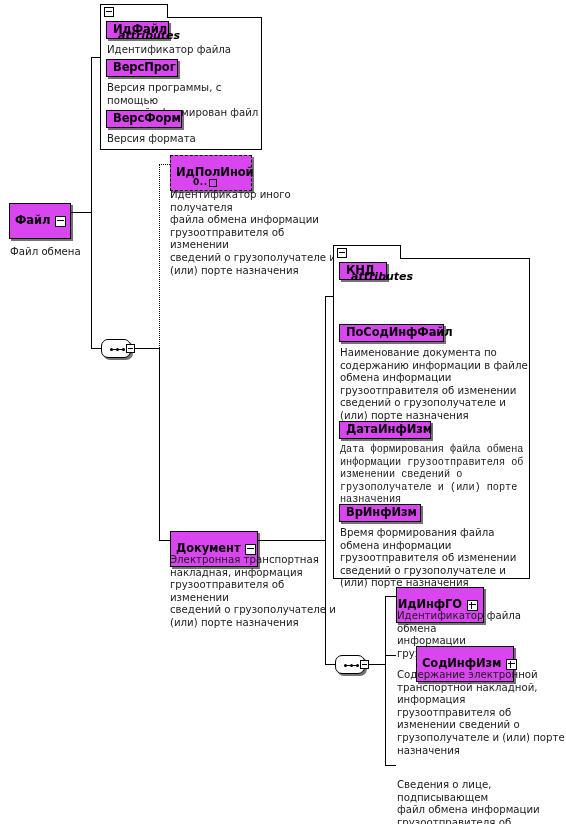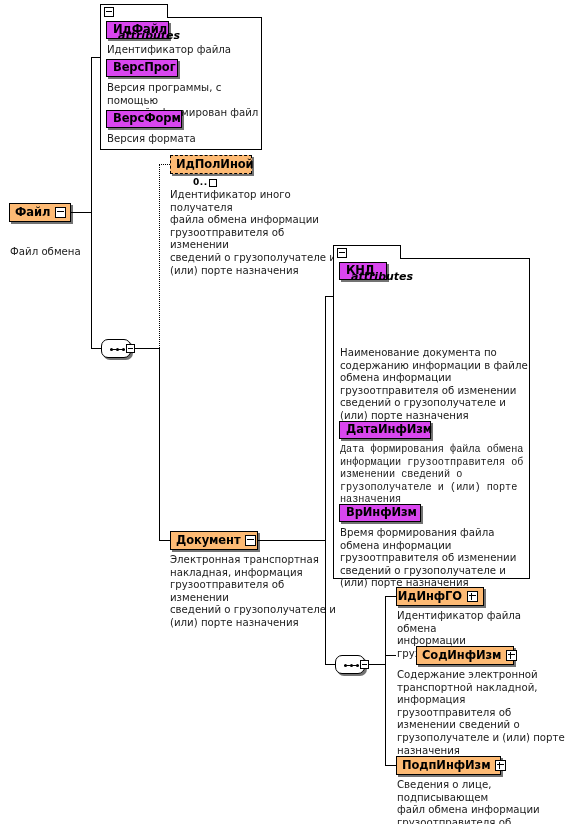--- a/index.html
+++ b/index.html
@@ -32,25 +32,25 @@
     position: absolute;
     width: 0;
     border-left: 1px dotted #000;
   }
 
   
   .node {
     position: absolute;
     box-sizing: border-box;
     border: 1.6px solid #000;
-    background: #fdba74;
+    background: #d946ef;
     box-shadow: 2px 2px 0 0 rgba(0,0,0,0.55);
     display: flex;
     align-items: center;
-    height: 19px;
+    height: 36px;
     padding: 0 5px;
     white-space: nowrap;
   }
   .node .nm {
     font-size: 11.5px;
     font-weight: bold;
     line-height: 1;
     letter-spacing: -0.1px;
   }
   .node.optional {
@@ -325,20 +325,23 @@
       <span class="collapse-box"></span>
       <span class="attr-label">attributes</span>
     </div>
     <div class="attr-body" style="left:0; top:13px; width:197px; height:321px;"></div>
   </div>
 
   <div class="attr-chip" style="left:339px; top:262px; width:48px;">
     <span class="nm">КНД</span>
   </div>
 
+  <div class="attr-chip" style="left:339px; top:324px; width:105px;">
+    <span class="nm">ПоСодИнфФайл</span>
+  </div>
   <div class="desc" style="left:340px; top:347px; width:190px;">Наименование документа по
 содержанию информации в файле
 обмена информации
 грузоотправителя об изменении
 сведений о грузополучателе и
 (или) порте назначения</div>
 
   <div class="attr-chip" style="left:339px; top:421px; width:92px;">
     <span class="nm">ДатаИнфИзм</span>
   </div>
@@ -385,23 +388,19 @@
     <span class="nm">СодИнфИзм</span>
     <span class="expander plus"></span>
   </div>
   <div class="desc" style="left:397px; top:669px; width:168px;">Содержание электронной
 транспортной накладной,
 информация грузоотправителя об
 изменении сведений о
 грузополучателе и (или) порте
 назначения</div>
 
-  <div class="node" style="left:396px; top:756px; width:105px;">
-    <span class="nm">ПодпИнфИзм</span>
-    <span class="expander plus"></span>
-  </div>
   <div class="desc" style="left:397px; top:779px; width:168px;">Сведения о лице, подписывающем
 файл обмена информации
 грузоотправителя об изменении
 сведений о грузополучателе и
 (или) порте назначения</div>
 
 </div>
 
 </body></html>

